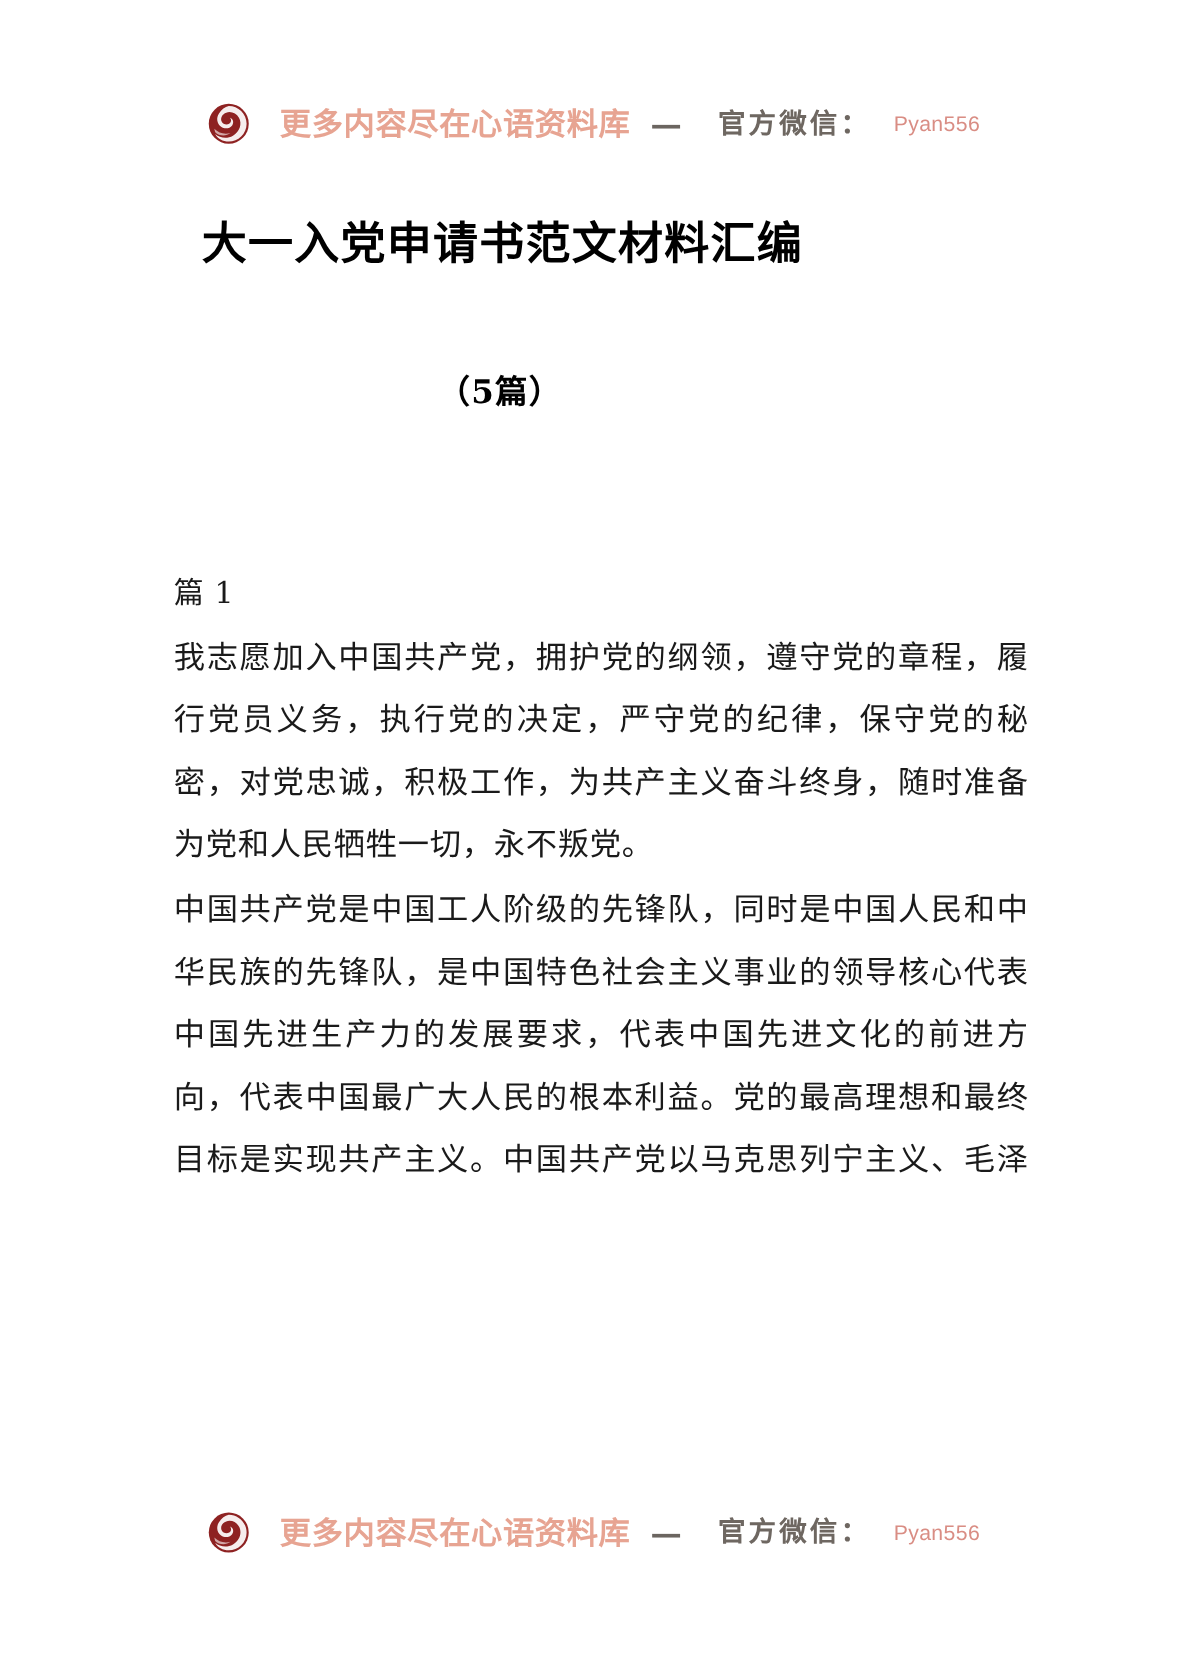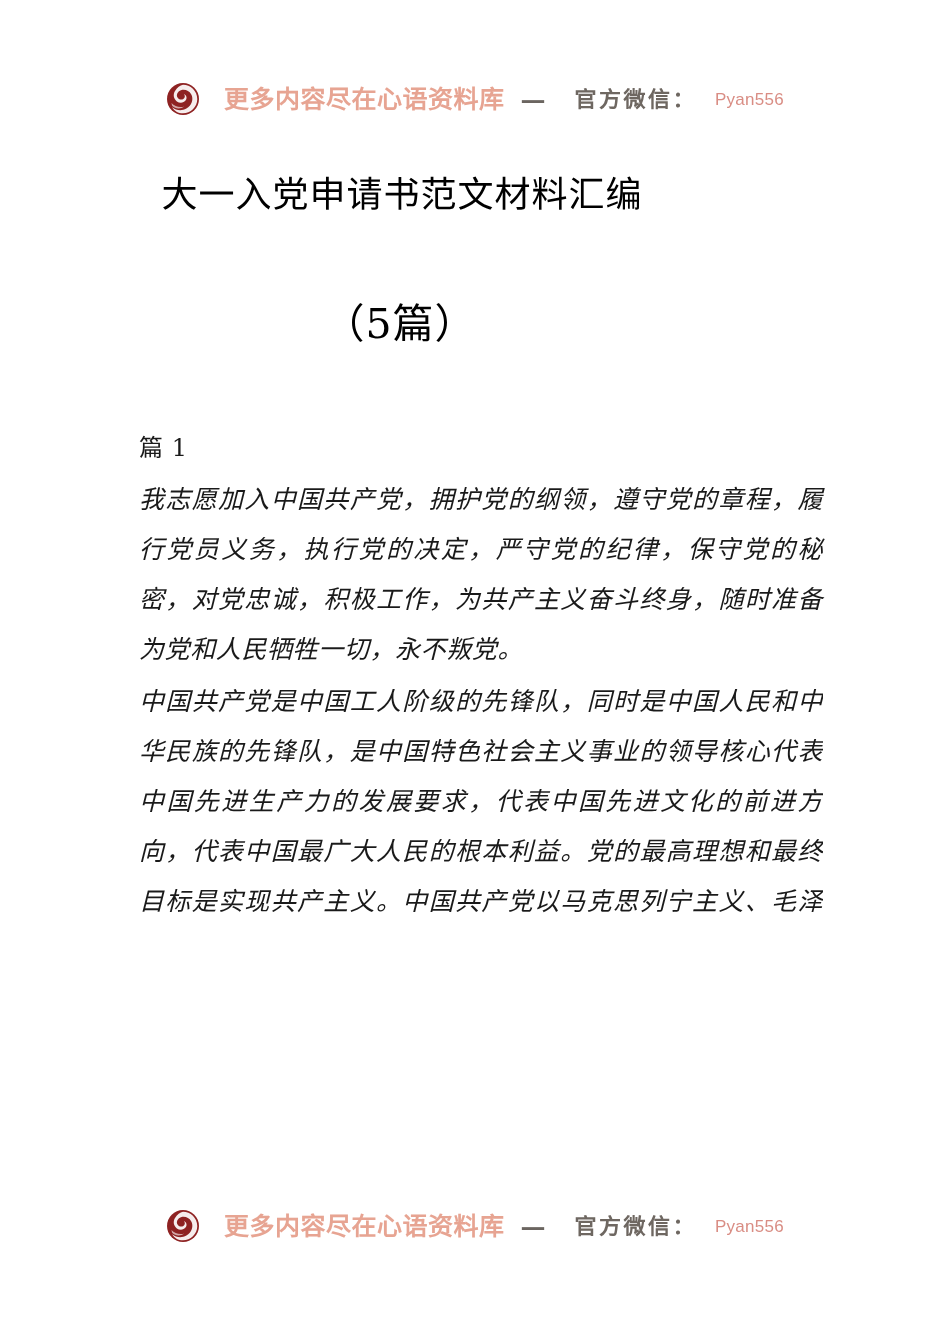--- a/index.html
+++ b/index.html
@@ -88,45 +88,45 @@
   }
 
   
   .doc-title {
     position: absolute;
     top: 172px;
     left: 0;
     width: 804px;
     text-align: center;
     font-family: "DejaVu Serif", serif;
-    font-weight: normal;
+    font-weight: bold;
     font-size: 36px;
     letter-spacing: 1px;
     color: #000000;
     line-height: 1.3;
   }
 
   .doc-subtitle {
     position: absolute;
     top: 298px;
     left: 0;
     width: 800px;
     text-align: center;
     font-family: "DejaVu Serif", serif;
-    font-weight: normal;
-    font-size: 41px;
+    font-weight: bold;
+    font-size: 26px;
     letter-spacing: 1px;
     color: #000000;
     line-height: 1.3;
   }
 
   
   .doc-body {
     position: absolute;
-    top: 423px;
+    top: 449px;
     left: 139px;
     width: 684px;
   }
 
   .section-label {
     font-family: "DejaVu Serif", serif;
     font-size: 24px;
     color: #1a1a1a;
     line-height: 50px;
     letter-spacing: 0.5px;
@@ -143,21 +143,20 @@
 
   .para {
     font-family: "DejaVu Serif", serif;
     font-size: 25px;
     color: #1a1a1a;
     line-height: 50px;
     letter-spacing: 0.6px;
     text-align: justify;
     text-justify: inter-character;
     margin-top: 2px;
-    font-style: italic;
   }
 
   .para.truncated {
     max-height: 250px;
     overflow: hidden;
   }
 </style>
 </head>
 <body>
 

